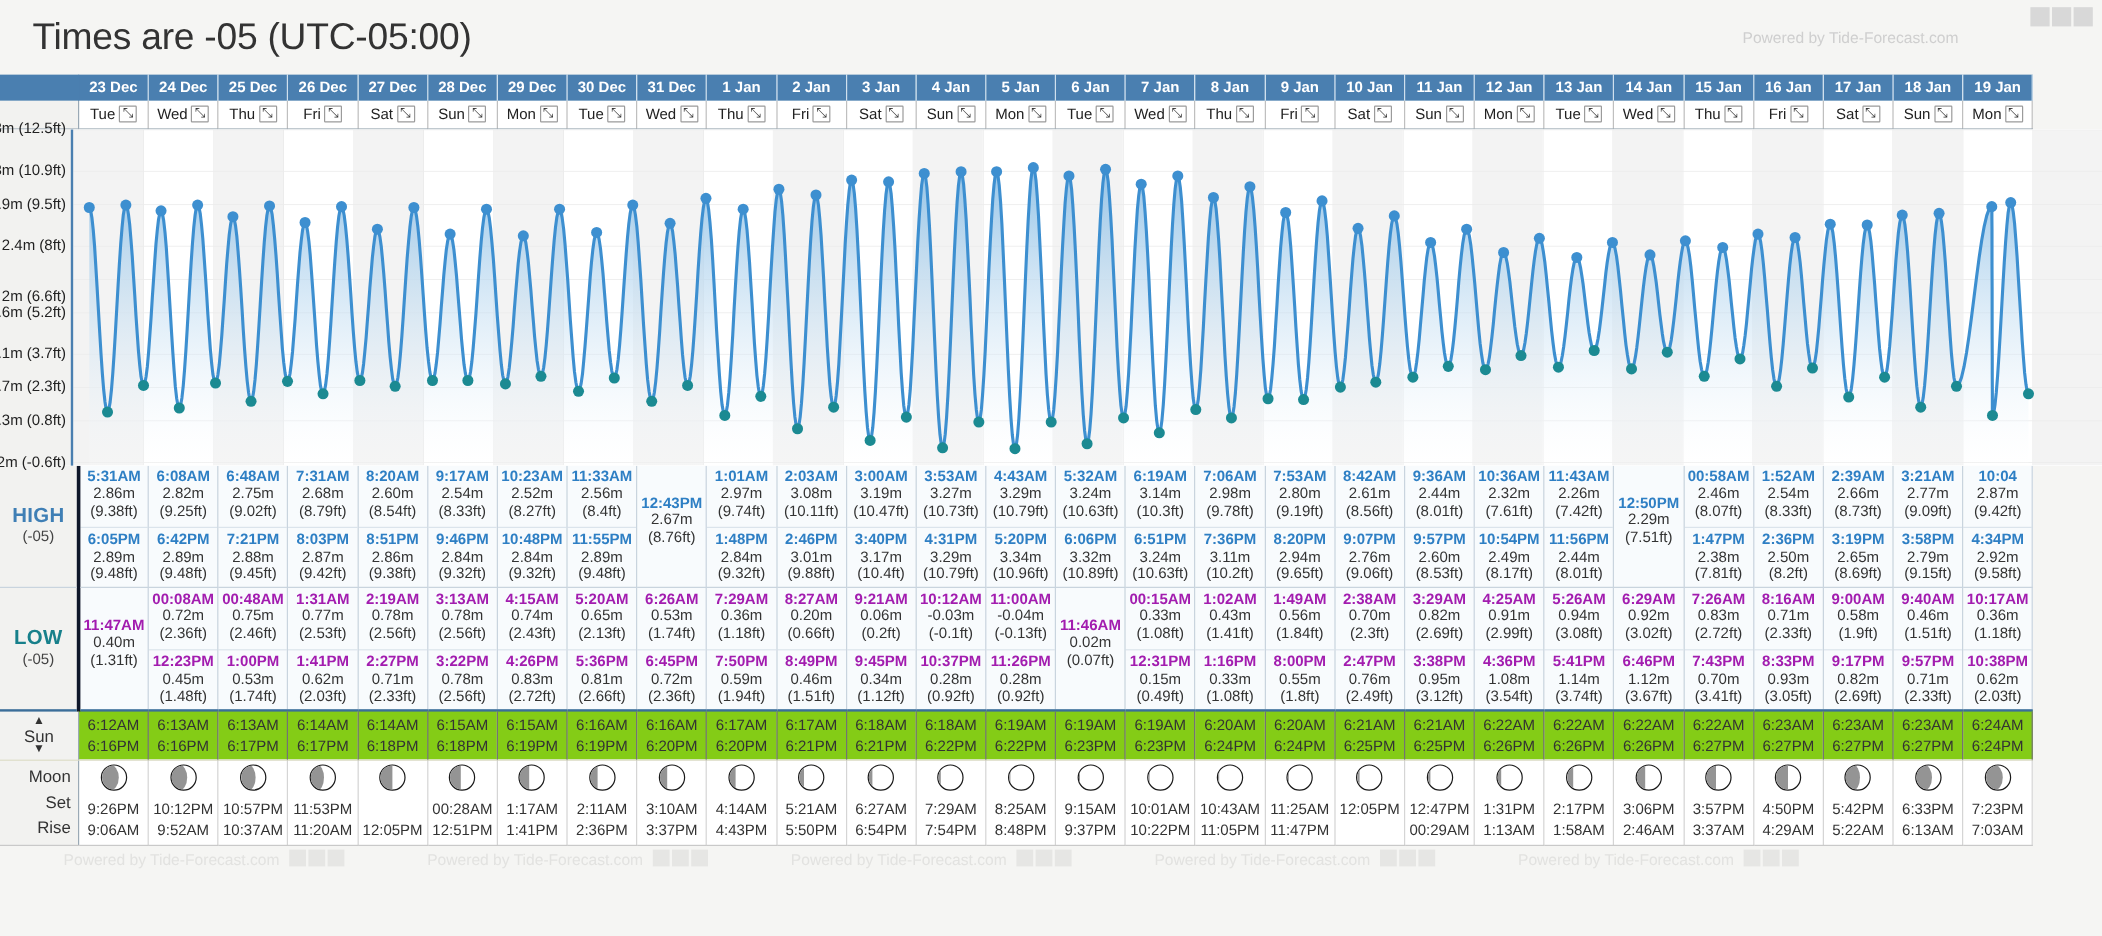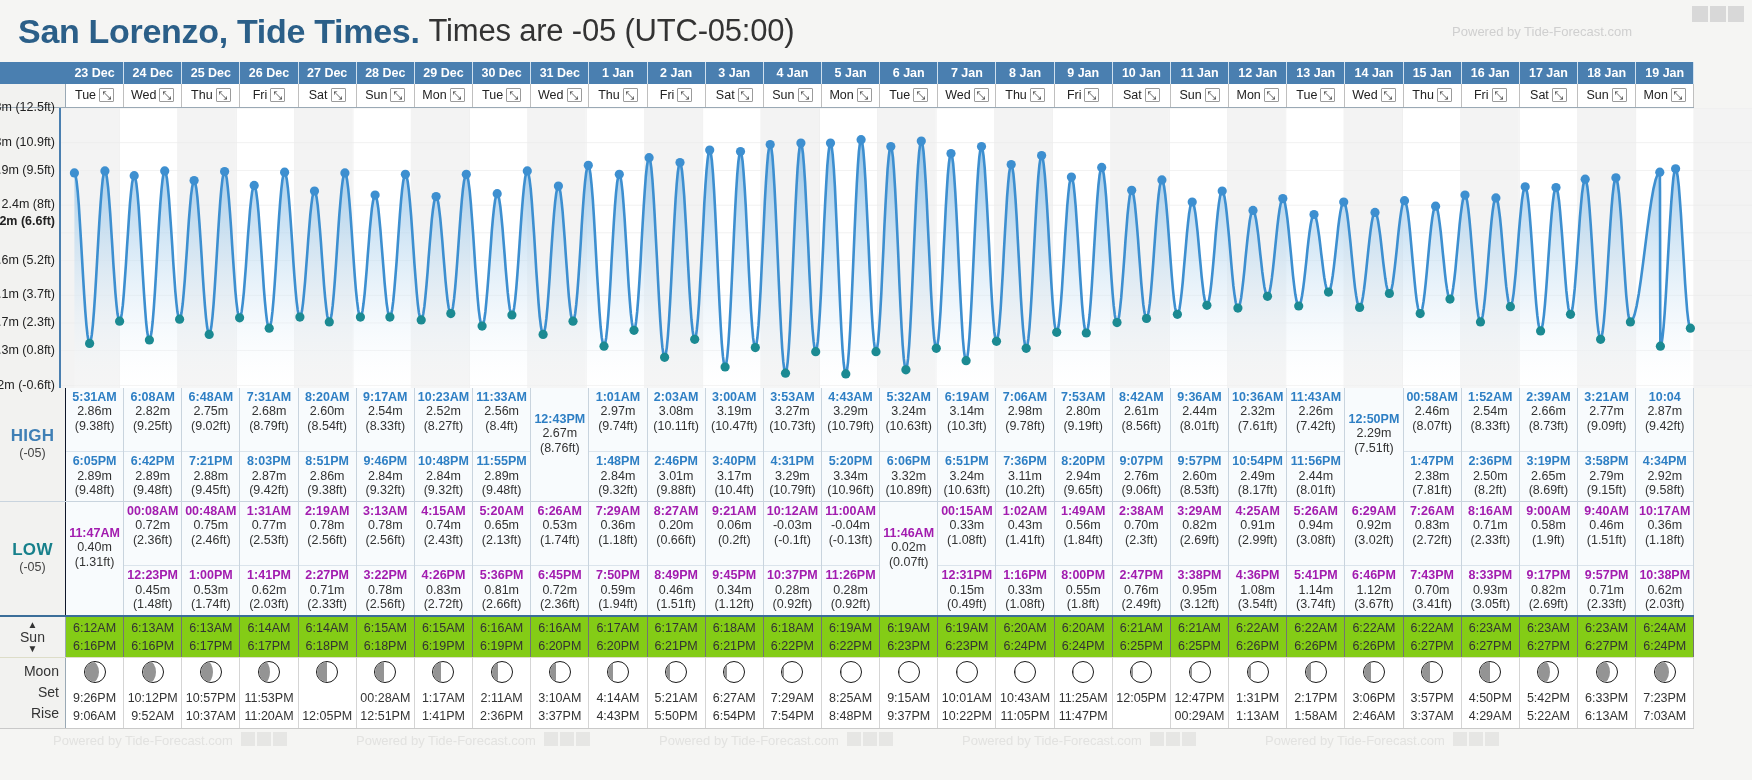--- a/index.html
+++ b/index.html
@@ -46,30 +46,30 @@
     transform:translateY(-50%); white-space:nowrap; }
   .plot { position:absolute; left:61px; top:0; right:0; height:280px; overflow:hidden;
     background:linear-gradient(#ffffff, #ffffff); }
   .plot svg { display:block; }
 
   
   tr.tiderow td { border-right:1px solid #c9d4de; border-bottom:1px solid #c9d4de;
     text-align:center; vertical-align:top; padding:2px 0 3px; font-size:12.5px;
     color:#333; background:#f8fbfd; line-height:1.16; }
   tr.tiderow td.lab { background:#f2f2f0; vertical-align:middle; text-align:center;
-    border-right:1px solid #0f172a; }
+    border-right:3px solid #0f172a; }
   .lab-high { font-size:17px; font-weight:bold; color:#3f7fb5; letter-spacing:.3px;}
   .lab-low  { font-size:17px; font-weight:bold; color:#17808b; letter-spacing:.3px;}
   .lab-tz { font-size:12.5px; color:#444; font-weight:normal; }
   .t-time { font-weight:bold; font-size:12.5px; }
   .high .t-time { color:#2e7fc4; }
   .low  .t-time { color:#a21caf; }
   .t-m { font-size:12.5px; color:#333; }
   .t-ft{ font-size:12.5px; color:#333; }
-  .cell2 { border-top:1px solid #dbe4ec; margin-top:18px; padding-top:2px; }
+  .cell2 { border-top:1px solid #dbe4ec; margin-top:6px; padding-top:2px; }
   .shift { padding-top:22px; }
 
   
   tr.sunrow td { background:#84cc16; text-align:center; font-size:12.5px; color:#333;
     border-right:1px solid #737373; border-top:2px solid #3b6e99;
     border-bottom:1px solid #ddddc8; height:40px; line-height:1.45; padding:2px 0;}
   tr.sunrow td.lab { background:#f2f2f0; border-right:1px solid #9aa9b5; }
   .sunlab { display:flex; flex-direction:column; align-items:center; line-height:1.0; }
   .sunlab .ar { font-size:10px; color:#333; }
   .sunlab .tx { font-size:14px; color:#333; }
@@ -90,21 +90,20 @@
   .fw { position:absolute; top:4px; font-size:13px; color:#e2e2e0; white-space:nowrap; }
   .fl { position:absolute; top:3px; display:flex; gap:2px; }
   .fl i { width:14px; height:14px; background:#e6e6e4; display:block; }
 </style>
 </head>
 <body>
 
 <div class="page">
 
   <div class="titlebar">
-    <span class="title-main">San Lorenzo, Tide Times.</span>
     <span class="title-sub">Times are -05 (UTC-05:00)</span>
     <span class="powered-top">Powered by Tide-Forecast.com</span>
     <span class="tf-logo">
         <i></i>
         <i></i>
         <i></i>
       </span>
   </div>
 
   <table class="grid">
@@ -317,21 +316,21 @@
         </tr>
     </tbody>
   </table>
 
   <div class="chartwrap">
     <div class="axiscol" id="yaxis">
         <div class="axis-lab" style="top: -0.2px;">3.8m (12.5ft)</div>
         <div class="axis-lab" style="top: 34.45px;">3.3m (10.9ft)</div>
         <div class="axis-lab" style="top: 62.17px;">2.9m (9.5ft)</div>
         <div class="axis-lab" style="top: 96.82px;">2.4m (8ft)</div>
-        <div class="axis-lab" style="top: 113px; font-weight: bold;">2m (6.6ft)</div>
+        <div class="axis-lab" style="top: 139px;">2m (6.6ft)</div>
         <div class="axis-lab" style="top: 152.26px;">1.6m (5.2ft)</div>
         <div class="axis-lab" style="top: 186.91px;">1.1m (3.7ft)</div>
         <div class="axis-lab" style="top: 214.63px;">0.7m (2.3ft)</div>
         <div class="axis-lab" style="top: 242.35px;">0.3m (0.8ft)</div>
         <div class="axis-lab" style="top: 277px;">0.2m (-0.6ft)</div>
       </div>
     <div class="plot" id="plot">
         <svg width="1691" height="280" viewBox="0 0 1691 280">
           <defs>
             <linearGradient id="fg" x1="0" y1="0" x2="0" y2="1">

